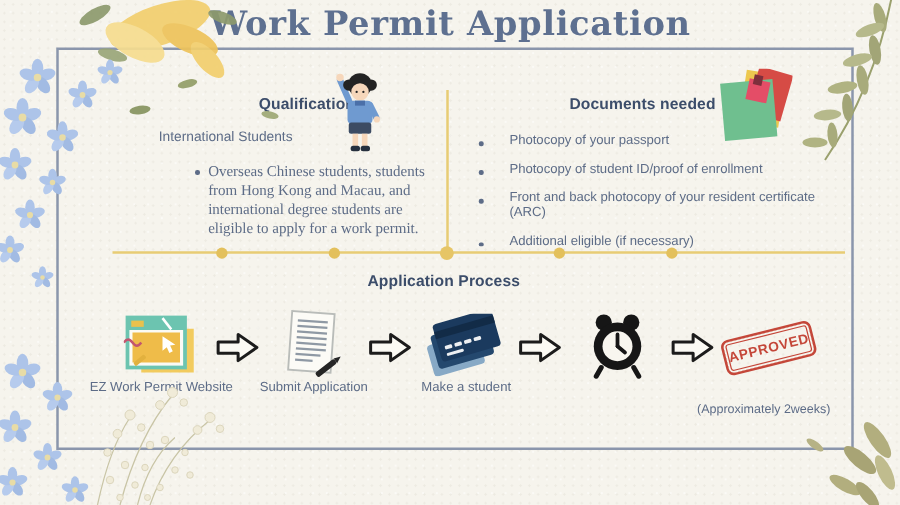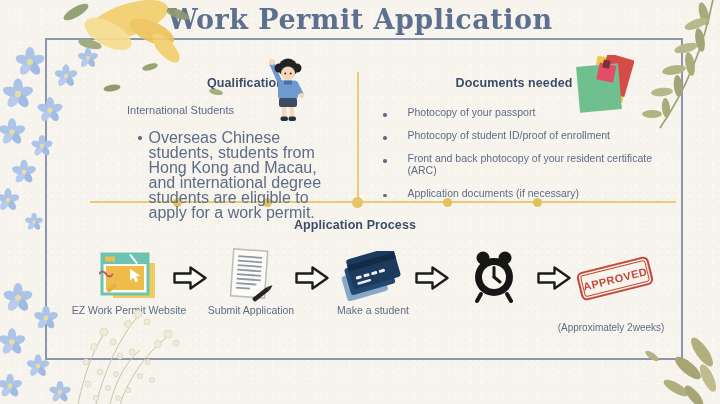--- a/index.html
+++ b/index.html
@@ -24,22 +24,22 @@
   }
   .vdiv{position:absolute; left:357px; top:72px; width:2px; height:130px; background:#e8cc74;}
   .hline{position:absolute; left:90px; top:201px; width:586px; height:2px; background:#e8cc74;}
   .tdot{position:absolute; top:197.5px; width:9px; height:9px; border-radius:50%; background:#e3c05c;}
   .tdot.big{width:11px; height:11px; top:196.5px; background:#e6c566;}
   .sec-head{position:absolute; font-size:12.5px; font-weight:bold; color:#3c4d6a; letter-spacing:0.1px;}
   #q-head{left:158px; top:76px; width:126px; text-align:right;}
   #d-head{left:414px; top:76px; width:200px; text-align:center;}
   #p-head{left:253px; top:218px; width:204px; text-align:center;}
   .q-sub{position:absolute; left:127px; top:104px; font-size:11px; color:#5d6c87;}
-  .q-bullet{position:absolute; left:138px; top:130px; width:200px; display:flex; gap:7px;
-    font-size:16px; line-height:15px; color:#5d6c87;}
+  .q-bullet{position:absolute; left:156px; top:130px; width:200px; display:flex; gap:7px;
+    font-size:12px; line-height:15px; color:#5d6c87;font-family:Liberation Serif, serif;}
   .bdot{flex:0 0 3.5px; width:3.5px; height:3.5px; border-radius:50%; background:#5d6c87; margin-top:6px;}
   .doc-list{position:absolute; left:383px; top:107px; width:300px;}
   .doc-item{display:flex; gap:21px; align-items:flex-start; margin-bottom:11.5px;
     font-size:10.5px; line-height:11.5px; color:#5d6c87;}
   .step-label{position:absolute; top:304px; width:130px; text-align:center; font-size:10.5px; color:#5d6c87;}
   .step-sublabel{position:absolute; top:322px; width:140px; text-align:center; font-size:10px; color:#5d6c87;}
   .icon{position:absolute;}
   .stamp{
     position:absolute; left:578px; top:264px; width:70px; height:25px;
     transform:rotate(-14deg);
@@ -103,21 +103,21 @@
     <div class="doc-item">
       <span class="bdot"></span>
       <span>Photocopy of student ID/proof of enrollment</span>
     </div>
     <div class="doc-item">
       <span class="bdot"></span>
       <span>Front and back photocopy of your resident certificate (ARC)</span>
     </div>
     <div class="doc-item">
       <span class="bdot"></span>
-      <span>Application documents (if necessary)</span>
+      <span>Additional eligible (if necessary)</span>
     </div>
   </div>
 
   <svg class="icon" style="left:574px; top:55px;" width="60" height="62" viewBox="0 0 60 62">
     <rect x="20" y="3" width="32" height="42" fill="#edc84f" transform="rotate(9 36 24)"></rect>
     <rect x="28" y="1" width="28" height="38" fill="#d64b45" transform="rotate(16 42 20)"></rect>
     <rect x="4" y="10" width="42" height="46" fill="#6fbf8f" transform="rotate(-5 25 33)"></rect>
     <rect x="24" y="9" width="17" height="17" fill="#e44d67" transform="rotate(12 32 17)"></rect>
     <rect x="29" y="5" width="7" height="8" fill="#7e2f3c" transform="rotate(12 32 9)"></rect>
   </svg>

